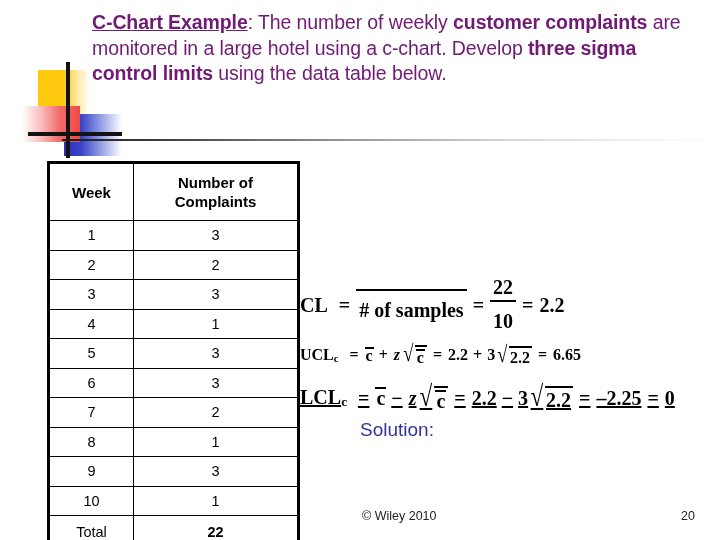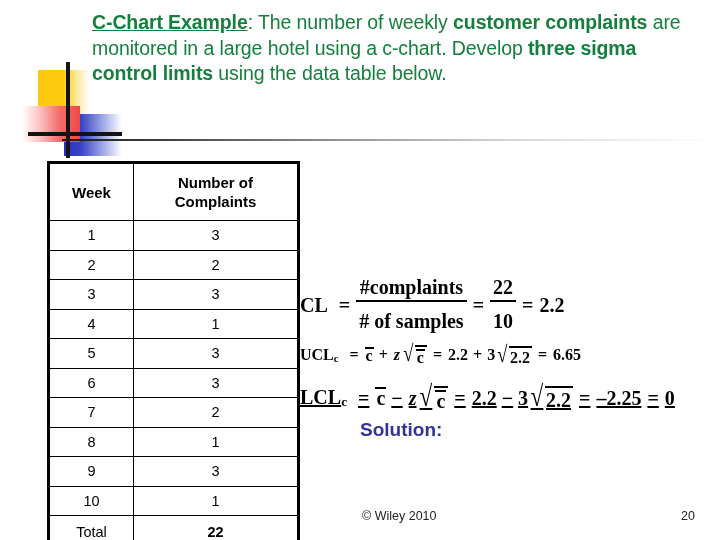--- a/index.html
+++ b/index.html
@@ -72,21 +72,21 @@
     height: 4px;
     background: #131313;
   }
 
   
   .title-block {
     position: absolute;
     left: 92px;
     top: 10px;
     width: 614px;
-    color: #15803d;
+    color: #701a75;
     font-size: 19.5px;
     line-height: 25.5px;
     letter-spacing: -0.1px;
   }
   .title-block b { font-weight: bold; }
   .t-underline {
     font-weight: bold;
     text-decoration: underline;
   }
 
@@ -223,21 +223,21 @@
   }
 
   .italic-z { font-style: italic; font-weight: bold; padding: 0 1px; }
 
   
   .solution {
     position: absolute;
     left: 360px;
     top: 419px;
     color: #333399;
-    font-weight: bold;
+    font-weight: normal;
     font-size: 19px;
     font-family: "Liberation Sans", sans-serif;
   }
 
   
   .footer-copy {
     position: absolute;
     left: 362px;
     top: 509px;
     font-size: 12.5px;
@@ -325,21 +325,20 @@
       </tbody>
     </table>
   </div>
 
   <div class="formulas">
 
     <div class="frow frow-cl">
       <span class="lhs">CL</span>
       <span class="eq">=</span>
       <span class="frac">
-        <span class="num">#complaints</span>
         <span class="bar"></span>
         <span class="den"># of samples</span>
       </span>
       <span class="eq">=</span>
       <span class="frac frac-num-small">
         <span class="num">22</span>
         <span class="bar"></span>
         <span class="den">10</span>
       </span>
       <span class="eq">=</span>

